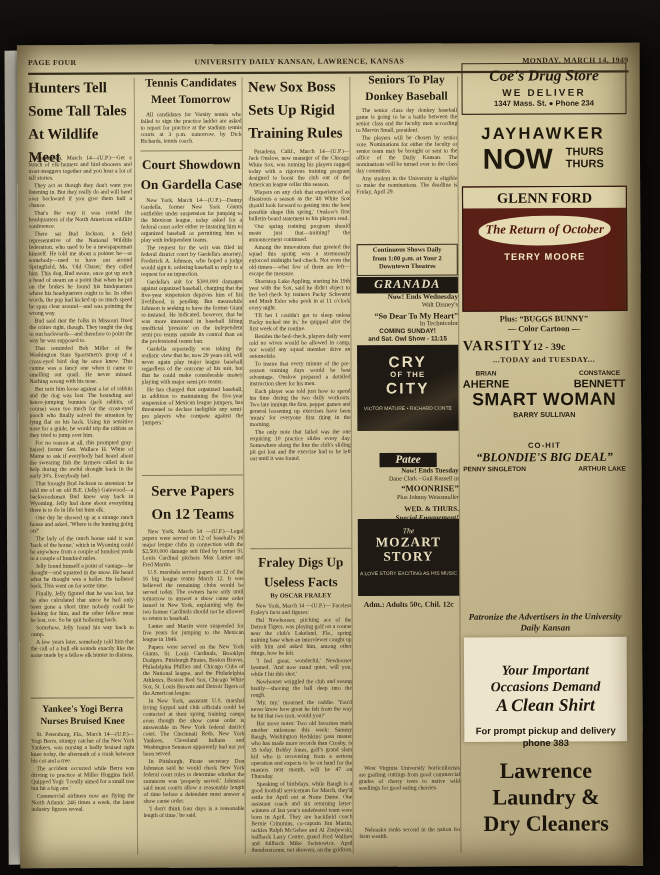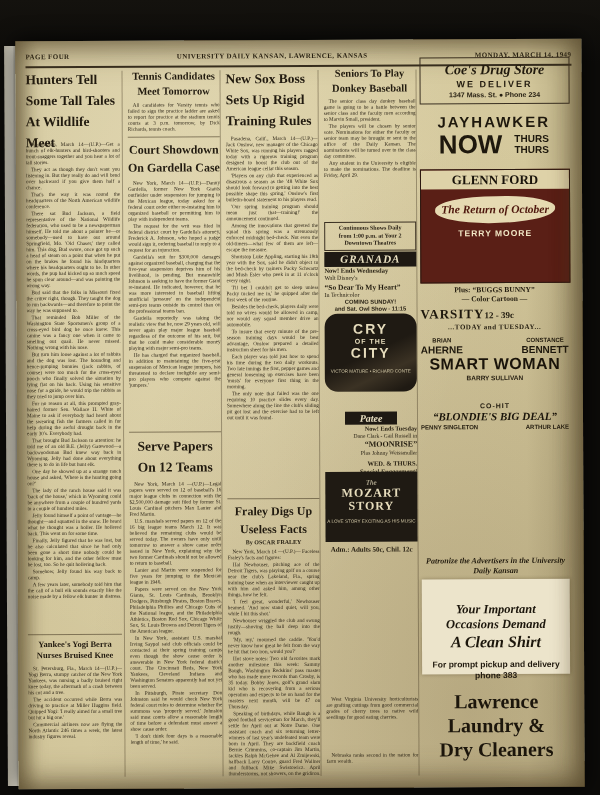--- a/index.html
+++ b/index.html
@@ -63,21 +63,21 @@
   .patronize{font:bold italic 8px/10px "Liberation Serif",serif;text-align:center;color:#241d10;}
   .shirt-box{background:#ece4cb;box-shadow:0 0 4px rgba(60,45,20,0.4);text-align:center;padding-top:23px;}
   .shirt-l12{font:bold italic 12.5px/15px "Liberation Serif",serif;color:#1c160c;}
   .shirt-l3{font:bold italic 16px/20px "Liberation Serif",serif;color:#1c160c;}
   .pickup{font:bold 8.5px/11px "Liberation Sans",sans-serif;text-align:center;color:#20190e;}
   .laundry{font:bold 20px/24px "Liberation Serif",serif;text-align:center;color:#1c160c;}
   .granada-lines .g1{font:bold 6.5px/8px "Liberation Serif",serif;}
   .granada-lines .g2{font:6px/7.5px "Liberation Serif",serif;}
   .granada-lines .g3{font:bold 7.5px/9px "Liberation Serif",serif;}
   .granada-lines .g4{font:6px/7.5px "Liberation Serif",serif;}
-  .granada-lines{text-align:left;color:#241d10;}
+  .granada-lines{text-align:right;color:#241d10;}
   .coming{font:bold 5.8px/7px "Liberation Sans",sans-serif;text-align:center;color:#241d10;}
   .cry-t1{font:bold 14px/15px "Liberation Sans",sans-serif;letter-spacing:2px;padding-top:8px;}
   .cry-t2{font:bold 7px/9px "Liberation Sans",sans-serif;letter-spacing:1px;}
   .cry-stars{font:4.6px/6px "Liberation Sans",sans-serif;color:#cdc3a2;margin-top:8px;}
   .patee-logo{background:#1e1913;color:#e9e0c2;width:52px;margin:0 auto;text-align:center;font:bold italic 10px/13px "Liberation Serif",serif;}
   .patee-lines{text-align:right;color:#241d10;}
   .patee-lines .p1{font:bold 6.2px/8px "Liberation Serif",serif;}
   .patee-lines .p2{font:5.6px/7px "Liberation Serif",serif;}
   .patee-lines .p3{font:bold 8px/10px "Liberation Serif",serif;}
   .patee-lines .p4{font:5.6px/7.5px "Liberation Serif",serif;}
@@ -236,21 +236,21 @@
         <div class="g3">“So Dear To My Heart”</div>
         <div class="g4">In Technicolor</div>
       </div>
     </div>
 
     <div class="blk coming" style="left:308px;top:259px;width:92px;">
       <div>COMING SUNDAY!</div>
       <div>and Sat. Owl Show - 11:15</div>
     </div>
 
-    <div class="blk dark-box cry" style="left:308px;top:274px;width:92px;height:78px;border-radius:13px;">
+    <div class="blk dark-box cry" style="left:308px;top:274px;width:92px;height:78px;">
       <div class="cry-t1">CRY</div>
       <div class="cry-t2">OF THE</div>
       <div class="cry-t1" style="padding-top:0;">CITY</div>
       <div class="cry-stars">VICTOR MATURE  •  RICHARD CONTE</div>
     </div>
 
     <div class="blk" style="left:308px;top:356px;width:92px;margin-top:16px;">
       <div class="patee-logo">Patee</div>
       <div class="patee-lines">
         <div class="p1">Now! Ends Tuesday</div>

